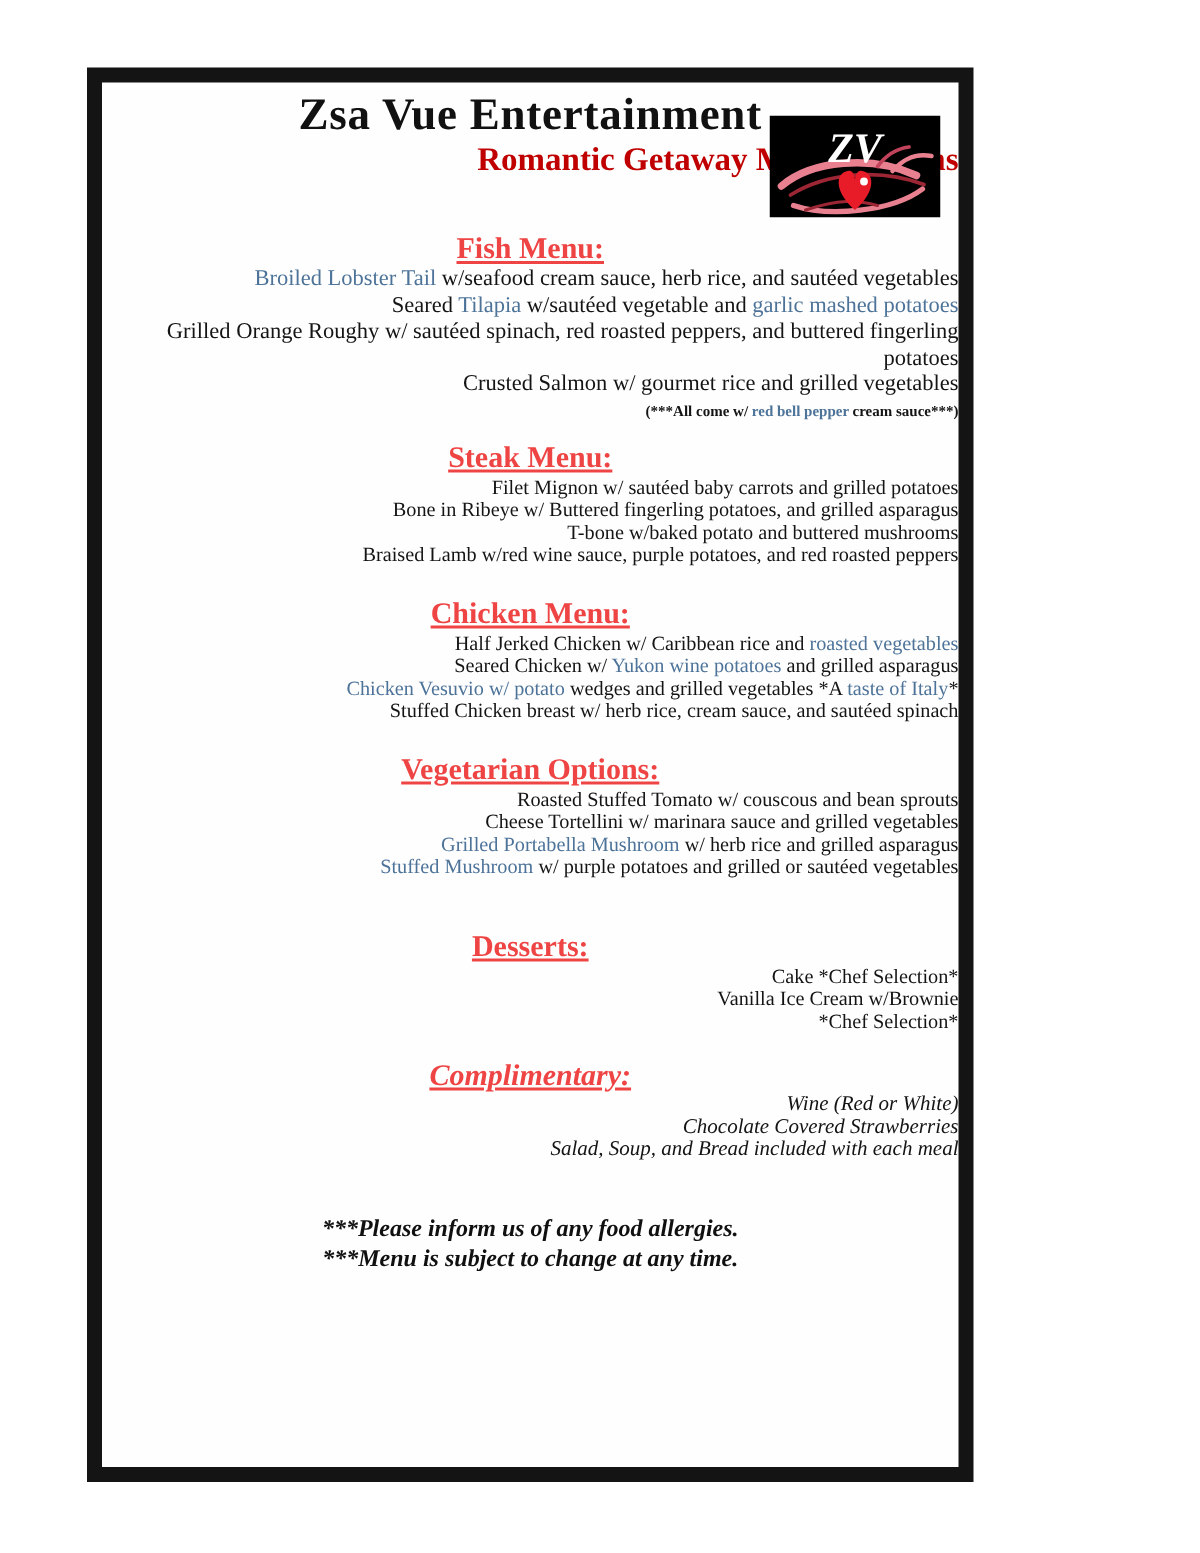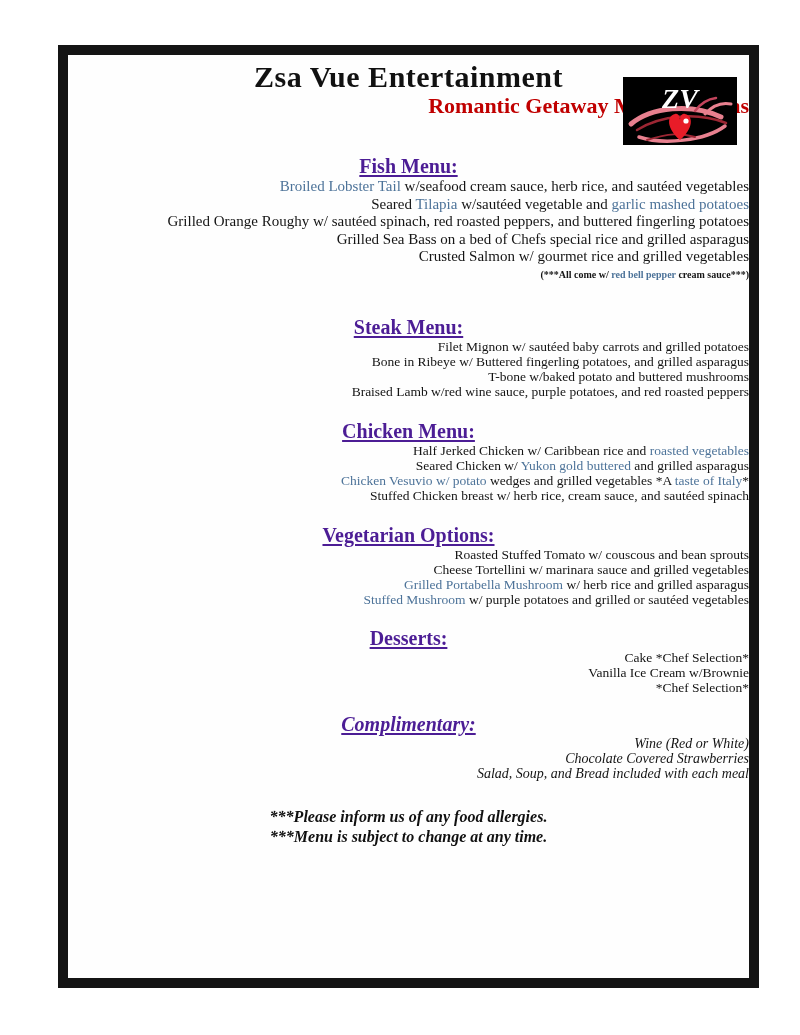--- a/index.html
+++ b/index.html
@@ -7,21 +7,21 @@
     width:800px;height:1035px;
     background:#ffffff;
     font-family:"Liberation Serif", serif;
     color:#121212;
     position:relative;
     overflow:hidden;
   }
   .frame{
     position:absolute;
     left:58px;top:45px;
-    width:701px;height:943px;
+    width:591px;height:943px;
     border:10px solid #141414;
     background:#fefefe;
     box-sizing:border-box;
   }
   .header{position:relative;padding-top:6px;}
   .doc-title{
     text-align:center;
     font-size:30px;font-weight:bold;
     line-height:32px;
     color:#111;
@@ -39,40 +39,40 @@
     width:114px;height:68px;
   }
   .menu-section{margin:0;}
   .section-heading{
     margin:0;
     text-align:center;
     font-size:20px;font-weight:bold;
     line-height:24px;
     text-decoration:underline;
     text-underline-offset:2px;
-    color:#4c1d95;
+    color:#ef4444;
   }
   .section-heading.italic{font-style:italic;}
   .menu-line{
     text-align:right;
     font-size:13.5px;
     line-height:15px;
     color:#141414;
   }
   .sec-fish{margin-top:36px;}
   .sec-fish .menu-line{font-size:15px;line-height:17.5px;}
-  .sec-steak{margin-top:32px;}
+  .sec-steak{margin-top:10px;}
   .sec-chicken{margin-top:20px;}
   .sec-vegetarian{margin-top:20px;}
-  .sec-desserts{margin-top:19px;}
+  .sec-desserts{margin-top:34px;}
   .sec-complimentary{margin-top:17px;}
   .sec-complimentary .menu-line{font-style:italic;font-size:14px;}
   .menu-line.bold{font-weight:bold;font-size:10px;}
   .seg-blue{color:#4d7399;}
-  .footer{margin-top:26px;}
+  .footer{margin-top:36px;}
   .footer-note{
     text-align:center;
     font-size:16px;
     font-weight:bold;
     font-style:italic;
     line-height:20px;
     color:#101010;
   }
 </style>
 </head>
@@ -100,35 +100,34 @@
       </svg>
     </div>
   </div>
 
   <div id="sections">
       <section class="menu-section sec-fish">
         <h2 class="section-heading">Fish Menu:</h2>
         <div class="menu-line"><span class="seg-blue">Broiled Lobster Tail</span><span class="seg-plain"> w/seafood cream sauce, herb rice, and sautéed vegetables</span></div>
         <div class="menu-line"><span class="seg-plain">Seared </span><span class="seg-blue">Tilapia</span><span class="seg-plain"> w/sautéed vegetable and </span><span class="seg-blue">garlic mashed potatoes</span></div>
         <div class="menu-line"><span class="seg-plain">Grilled Orange Roughy w/ sautéed spinach, red roasted peppers, and buttered fingerling potatoes</span></div>
-        <div class="menu-line"><span class="seg-plain">Grilled Sea Bass on a bed of Chefs special rice and grilled asparagus</span></div>
         <div class="menu-line"><span class="seg-plain">Crusted Salmon w/ gourmet rice and grilled vegetables</span></div>
         <div class="menu-line bold"><span class="seg-plain">(***All come w/ </span><span class="seg-blue">red bell pepper</span><span class="seg-plain"> cream sauce***)</span></div>
       </section>
       <section class="menu-section sec-steak">
         <h2 class="section-heading">Steak Menu:</h2>
         <div class="menu-line"><span class="seg-plain">Filet Mignon w/ sautéed baby carrots and grilled potatoes</span></div>
         <div class="menu-line"><span class="seg-plain">Bone in Ribeye w/ Buttered fingerling potatoes, and grilled asparagus</span></div>
         <div class="menu-line"><span class="seg-plain">T-bone w/baked potato and buttered mushrooms</span></div>
         <div class="menu-line"><span class="seg-plain">Braised Lamb w/red wine sauce, purple potatoes, and red roasted peppers</span></div>
       </section>
       <section class="menu-section sec-chicken">
         <h2 class="section-heading">Chicken Menu:</h2>
         <div class="menu-line"><span class="seg-plain">Half Jerked Chicken w/ Caribbean rice and </span><span class="seg-blue">roasted vegetables</span></div>
-        <div class="menu-line"><span class="seg-plain">Seared Chicken w/ </span><span class="seg-blue">Yukon gold buttered</span><span class="seg-plain"> and grilled asparagus</span></div>
+        <div class="menu-line"><span class="seg-plain">Seared Chicken w/ </span><span class="seg-blue">Yukon wine potatoes</span><span class="seg-plain"> and grilled asparagus</span></div>
         <div class="menu-line"><span class="seg-blue">Chicken Vesuvio w/ potato</span><span class="seg-plain"> wedges and grilled vegetables *A </span><span class="seg-blue">taste of Italy</span><span class="seg-plain">*</span></div>
         <div class="menu-line"><span class="seg-plain">Stuffed Chicken breast w/ herb rice, cream sauce, and sautéed spinach</span></div>
       </section>
       <section class="menu-section sec-vegetarian">
         <h2 class="section-heading">Vegetarian Options:</h2>
         <div class="menu-line"><span class="seg-plain">Roasted Stuffed Tomato w/ couscous and bean sprouts</span></div>
         <div class="menu-line"><span class="seg-plain">Cheese Tortellini w/ marinara sauce and grilled vegetables</span></div>
         <div class="menu-line"><span class="seg-blue">Grilled Portabella Mushroom</span><span class="seg-plain"> w/ herb rice and grilled asparagus</span></div>
         <div class="menu-line"><span class="seg-blue">Stuffed Mushroom</span><span class="seg-plain"> w/ purple potatoes and grilled or sautéed vegetables</span></div>
       </section>

